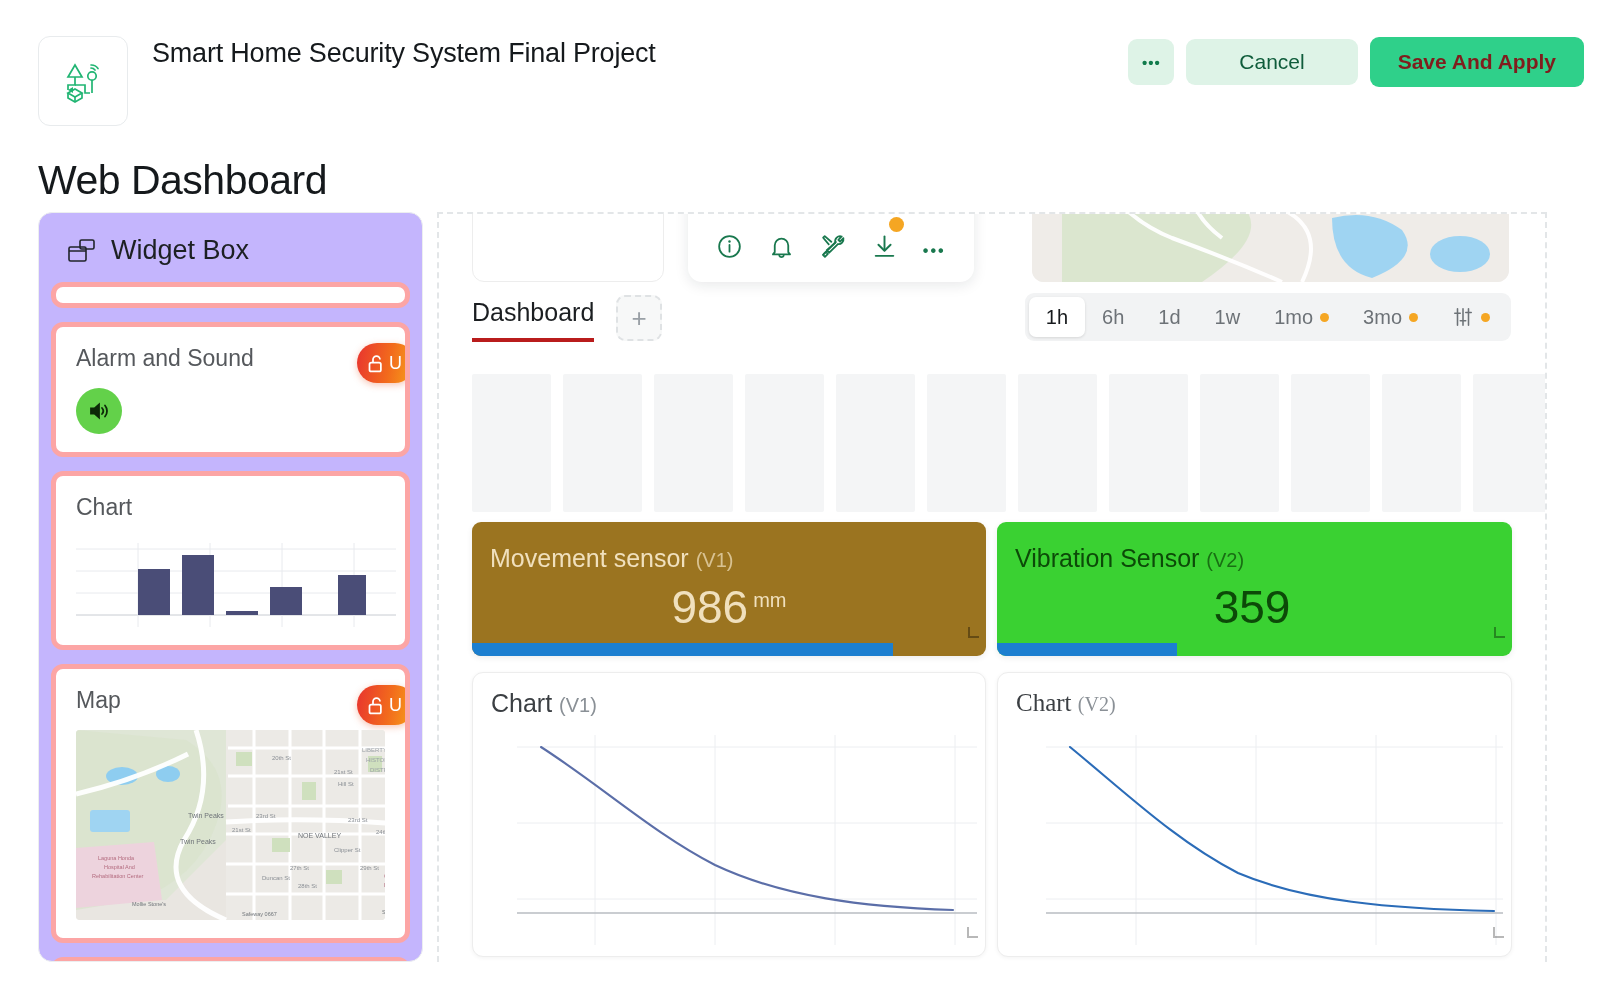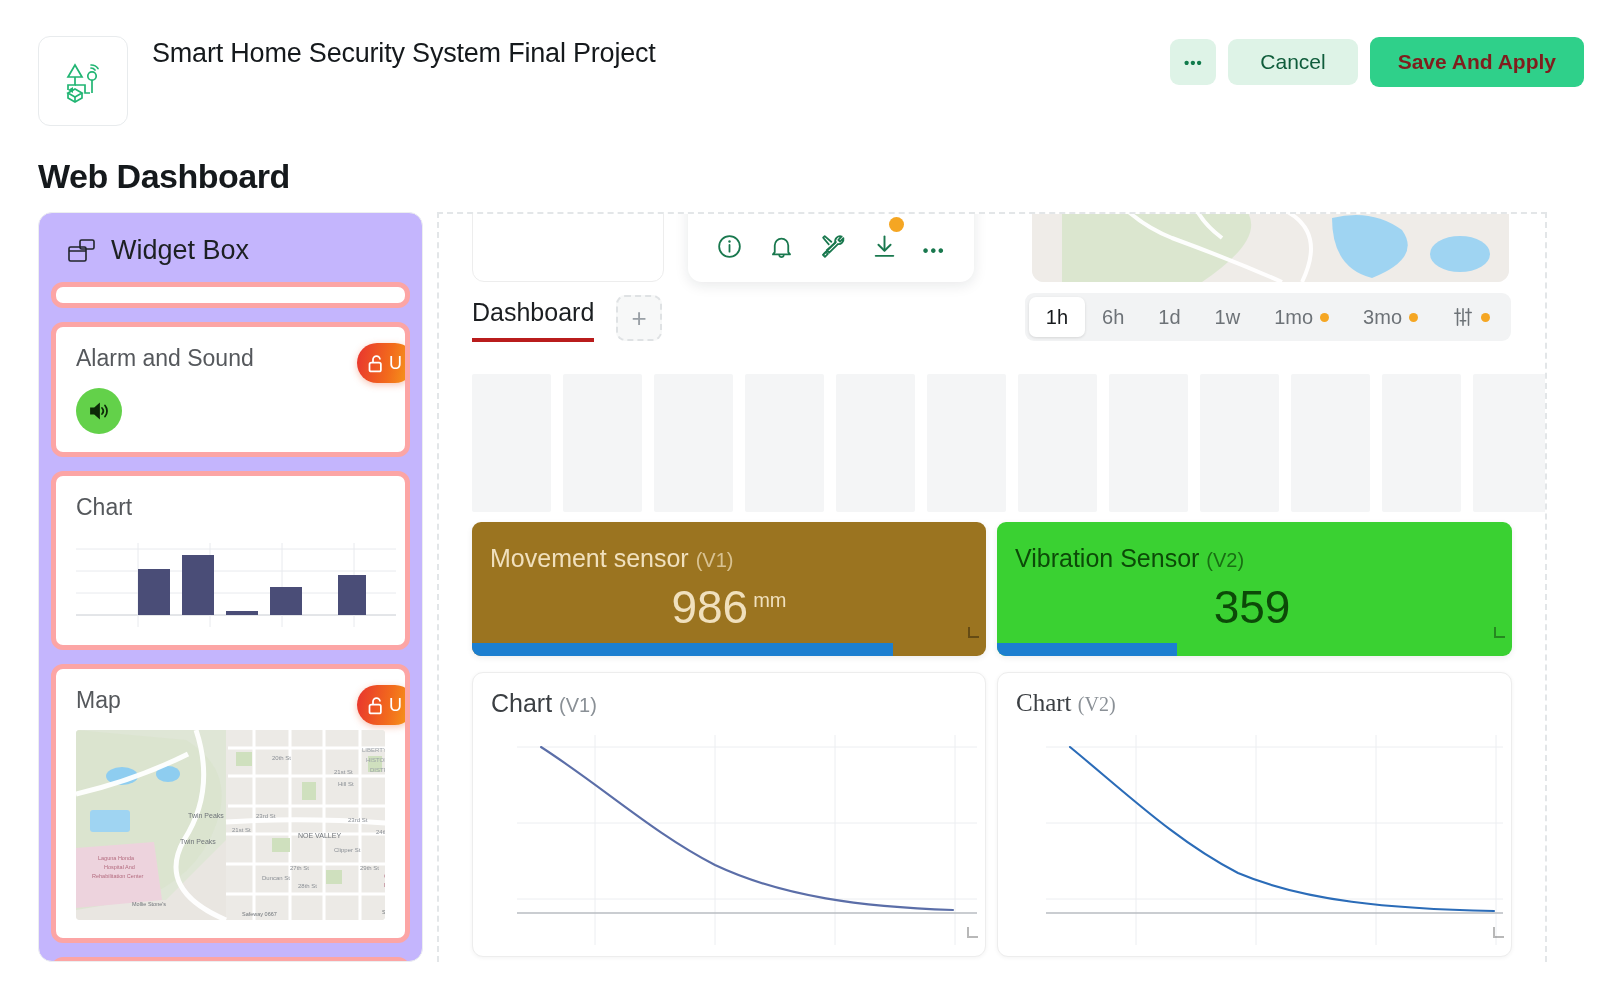--- a/index.html
+++ b/index.html
@@ -33,36 +33,36 @@
     display: flex; align-items: center; gap: 12px;
   }
   .btn-ghost-sq {
     width: 46px; height: 46px; border-radius: 9px;
     background: #def3e7; border: none;
     display: flex; align-items: center; justify-content: center;
     cursor: pointer;
   }
   .btn-ghost-sq .dots { color: #117b4c; font-size: 15px; letter-spacing: 1px; line-height: 1; font-weight: 700;}
   .btn-cancel {
-    height: 46px; padding: 0 32px; border-radius: 9px;
+    height: 46px; padding: 0 53px; border-radius: 9px;
     background: #def3e7; border: none; color: #0f5c3b;
     font-size: 21px; font-family: inherit; cursor: pointer;
     display:flex; align-items:center;
   }
   .btn-save {
     height: 50px; padding: 0 28px; border-radius: 9px;
     background: #2fd08a; border: none; color: #7f1d1d;
     font-size: 21px; font-weight: 700; font-family: inherit; cursor: pointer;
     display:flex; align-items:center;
   }
 
   
   .page-title {
     position: absolute; left: 38px; top: 157px;
-    font-size: 34px; font-weight: 700; color: #15191c; letter-spacing: -0.5px;
+    font-size: 41px; font-weight: 400; color: #15191c; letter-spacing: -0.5px;
   }
 
   
   .sidebar {
     position: absolute; left: 38px; top: 212px;
     width: 385px; height: 750px;
     background: #c4b5fd; border: 1px solid #eceef0; border-radius: 14px;
     overflow: hidden;
   }
   .sidebar-head {

